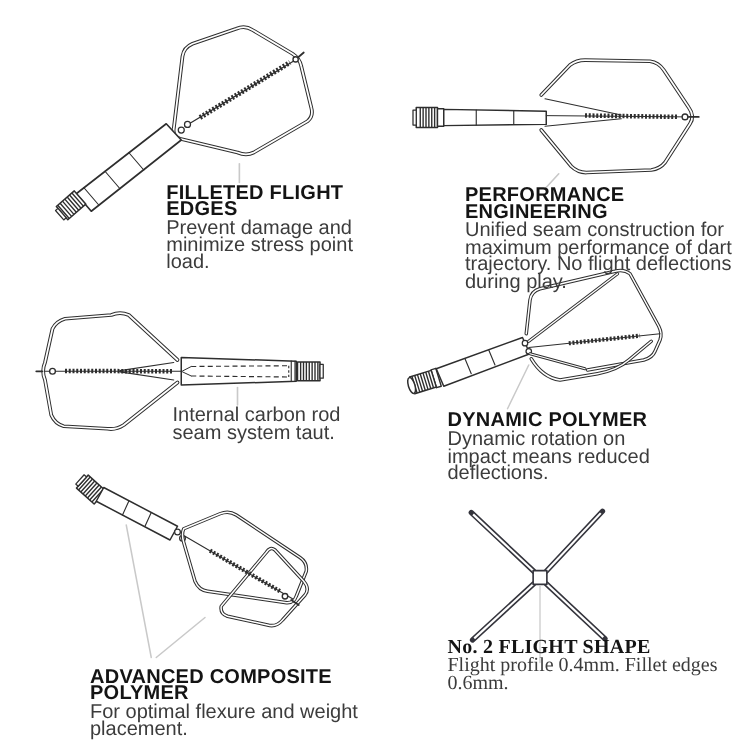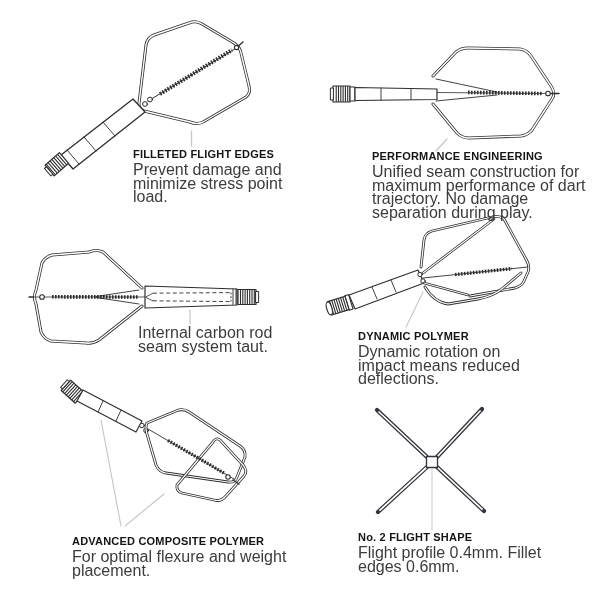--- a/index.html
+++ b/index.html
@@ -1,28 +1,28 @@
 <!DOCTYPE html>
 <html><head>
 <meta charset="utf-8">
 <style>
   html,body{margin:0;padding:0;background:#fff;}
   #canvas{position:relative;width:600px;height:600px;background:#ffffff;overflow:hidden;
           font-family:"Liberation Sans", sans-serif;}
   #art{position:absolute;left:0;top:0;}
   .caption{position:absolute;}
-  .caption h3{margin:0 0 2px 0;font-size:11px;line-height:13px;font-weight:bold;
+  .caption h3{margin:0 0 2px 0;font-size:16px;line-height:13px;font-weight:bold;
               color:#141414;letter-spacing:.2px;}
   .caption p{margin:0;font-size:16px;line-height:13.5px;color:#3c3c3c;}
   .cap-1{left:133px;top:148px;width:155px;}
   .cap-2{left:372px;top:150px;width:214px;}
   .cap-3{left:138px;top:326px;width:150px;}
   .cap-4{left:358px;top:330px;width:190px;}
   .cap-5{left:72px;top:535px;width:260px;}
-  .cap-6{left:358px;top:531px;width:230px;}
+  .cap-6{left:358px;top:511px;width:230px;font-family:Liberation Serif, serif;}
 </style>
 </head>
 <body>
 
 <div id="canvas">
 
   <svg id="art" width="600" height="600" viewBox="0 0 600 600" fill="none" stroke-linecap="round" stroke-linejoin="round">
 
     <g>
       <path d="M139,103 L146,45 Q147,38 154,35 L189,23 Q196,20 202,24 L234,43 Q240,47 241,53 L249,86 Q251,93 246,97 L203,122 Q197,125 190,122 L144,111 Q138,109 139,103 Z" stroke="#2e2e2e" stroke-width="3"></path>
@@ -143,21 +143,21 @@
     </g>
   </svg>
 
   <div class="caption cap-1">
     <h3>FILLETED FLIGHT EDGES</h3>
     <p>Prevent damage and minimize stress point load.</p>
   </div>
 
   <div class="caption cap-2">
     <h3>PERFORMANCE ENGINEERING</h3>
-    <p>Unified seam construction for maximum performance of dart trajectory. No damage separation during play.</p>
+    <p>Unified seam construction for maximum performance of dart trajectory. No flight deflections during play.</p>
   </div>
 
   <div class="caption cap-3">
     <p>Internal carbon rod seam system taut.</p>
   </div>
 
   <div class="caption cap-4">
     <h3>DYNAMIC POLYMER</h3>
     <p>Dynamic rotation on impact means reduced deflections.</p>
   </div>

